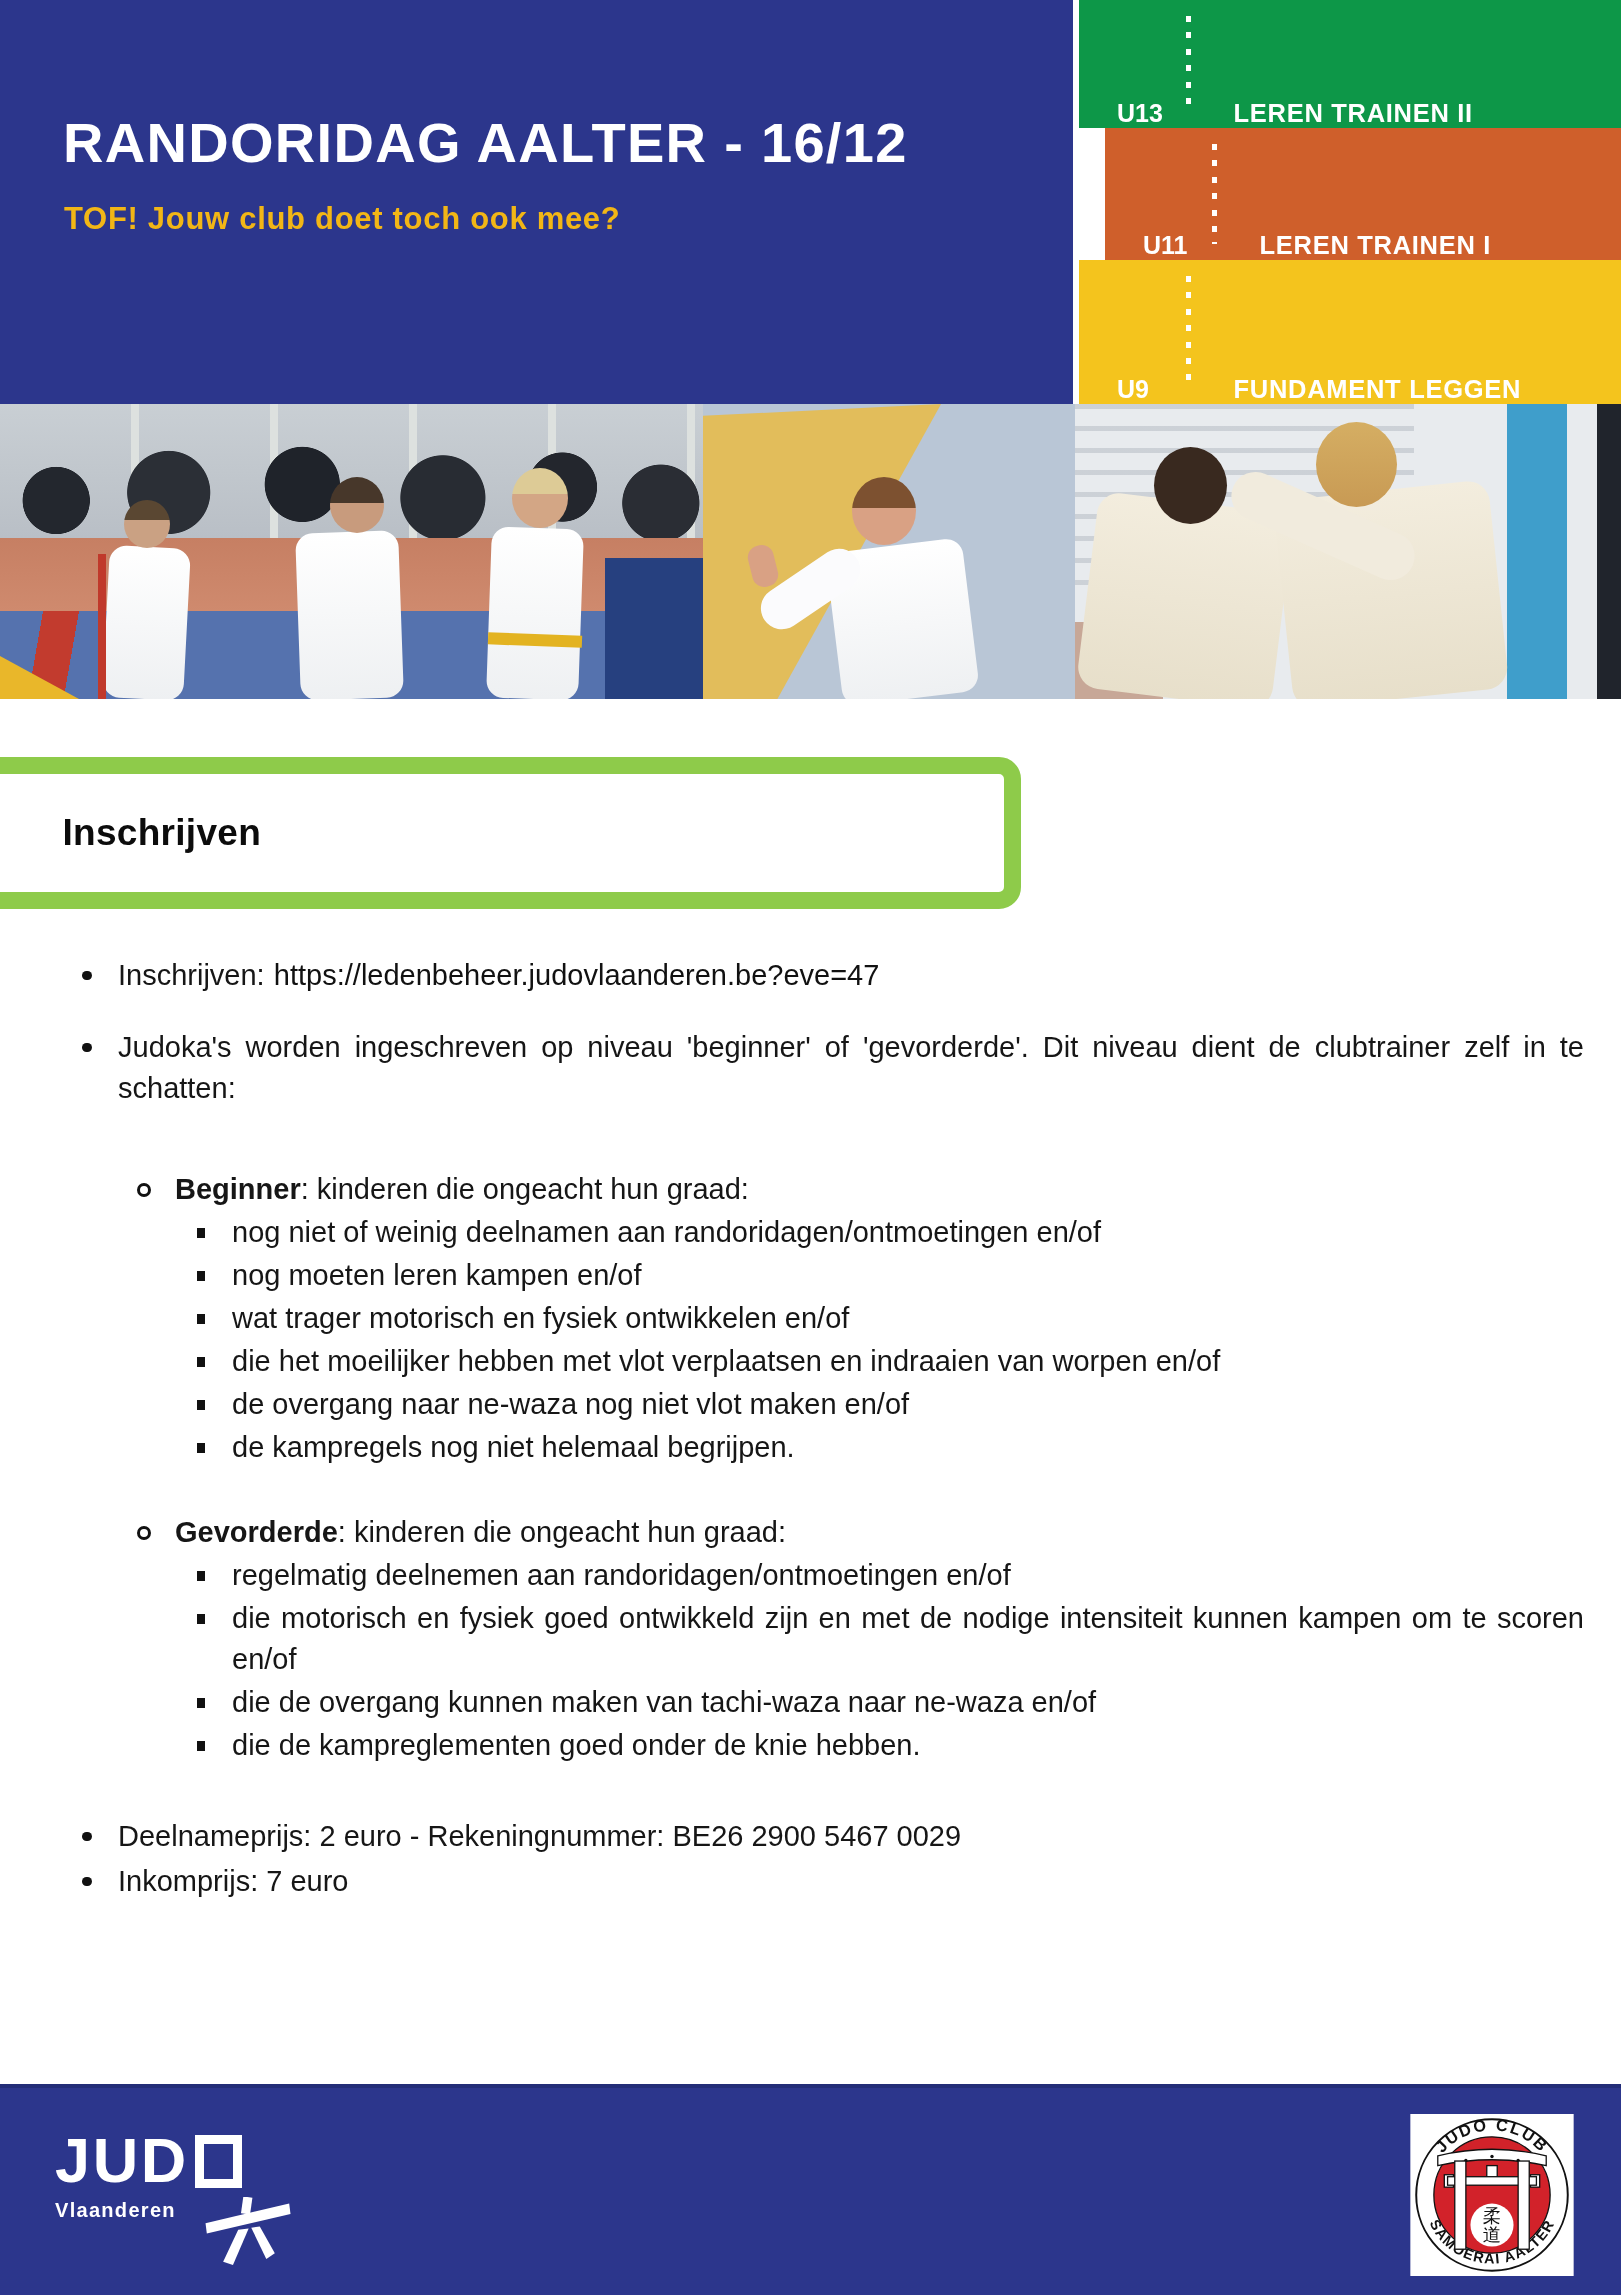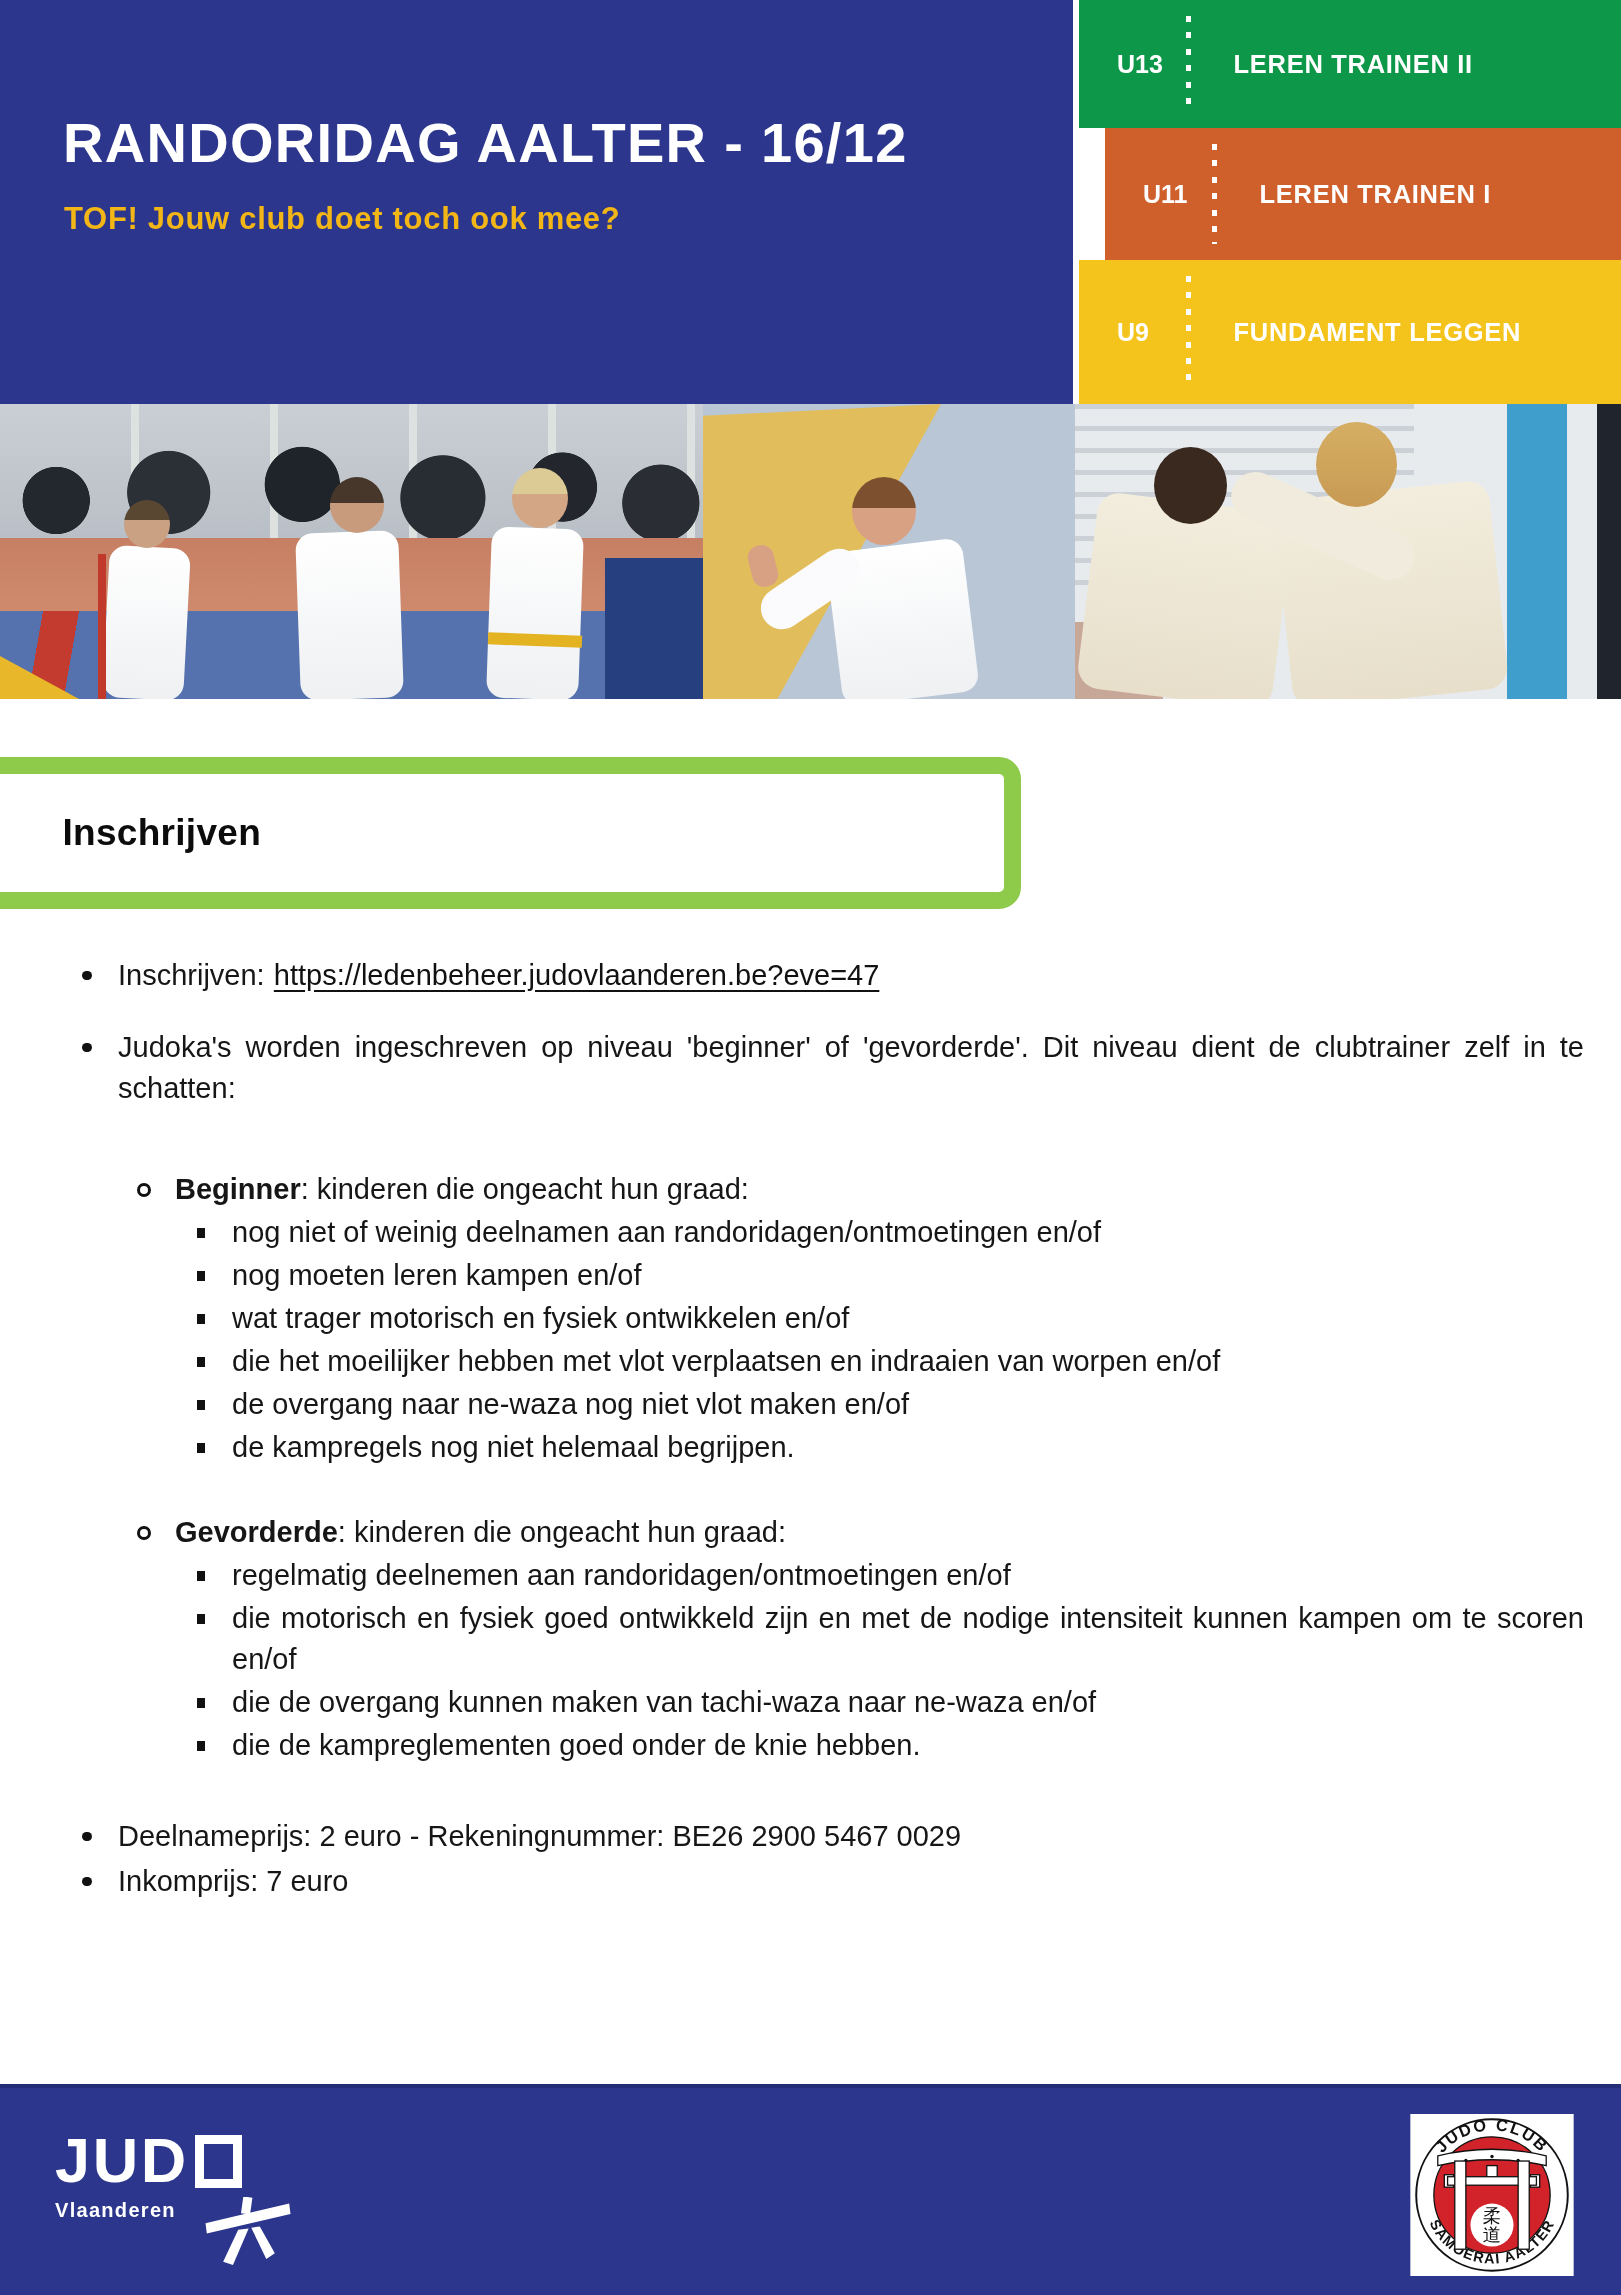--- a/index.html
+++ b/index.html
@@ -8,21 +8,21 @@
 
   
   .hdr{position:absolute;left:0;top:0;width:1073px;height:404px;background:#2c368c;}
   .hdr-title{position:absolute;left:63px;top:110px;color:#fff;font-size:56px;font-weight:800;
              letter-spacing:1.3px;white-space:nowrap;}
   .hdr-sub{position:absolute;left:64px;top:201px;color:#f2b616;font-size:31px;font-weight:600;
            letter-spacing:0.7px;white-space:nowrap;}
 
   
   .bands{position:absolute;left:1079px;top:0;width:542px;height:404px;display:flex;flex-direction:column;}
-  .band{display:flex;align-items:center;}
+  .band{display:flex;align-items:flex-end;}
   .band-u13{height:128px;background:#0d9748;}
   .band-u11{height:132px;background:#cf5f2b;margin-left:26px;}
   .band-u9{height:144px;background:#f4c41d;}
   .age{width:69px;padding-left:38px;font-size:25px;font-weight:700;color:#fff;}
   .dots{width:4.6px;align-self:stretch;margin:15.7px 0;
         background:repeating-linear-gradient(to bottom,#fff 0 5.9px,transparent 5.9px 16.4px);}
   .blabel{margin-left:43px;font-size:25.5px;font-weight:700;color:#fff;letter-spacing:0.7px;white-space:nowrap;}
 
   
   .photos{position:absolute;left:0;top:404px;width:1622px;height:295px;display:flex;}
@@ -97,21 +97,21 @@
   .l3{padding-left:232px;padding-right:38px;margin-top:2px;}
   .mk{position:absolute;}
   .mk1{left:82px;top:15.7px;width:9.8px;height:9.8px;border-radius:50%;background:#111;}
   .mk2{left:137px;top:13.7px;width:7.9px;height:7.9px;border-radius:50%;border:3.3px solid #111;background:transparent;}
   .mk3{left:197px;top:16.4px;width:7.9px;height:9.8px;background:#111;}
   .gap-a{margin-top:31px;}
   .gap-b{margin-top:60px;}
   .gap-c{margin-top:44px;}
   .gap-d{margin-top:50px;}
   .gap-e{margin-top:3.9px;}
-  .url{color:#111;text-decoration:underline;padding-left:9.2px;text-underline-offset:4.6px;cursor:pointer;}
+  .url{color:#111;padding-left:9.2px;text-underline-offset:4.6px;cursor:pointer;}
 
   
   .ftr{position:absolute;left:0;top:2084px;width:1622px;height:259px;background:#2c368c;
        border-top:4.6px solid #232d77;box-sizing:border-box;}
   .jv{position:absolute;left:55px;top:41px;color:#fff;}
   .jv-word{font-size:63px;font-weight:800;letter-spacing:2.6px;line-height:63px;display:flex;align-items:center;}
   .sq-o{display:inline-block;width:29px;height:35px;border:9.2px solid #fff;margin-left:6.5px;margin-top:2.6px;}
   .jv-vl{display:block;margin-top:6.5px;font-size:20px;font-weight:700;letter-spacing:1.3px;}
   .jv-fig{position:absolute;left:149px;top:68px;}
   .club{position:absolute;left:1410px;top:26px;width:164px;height:162px;}

